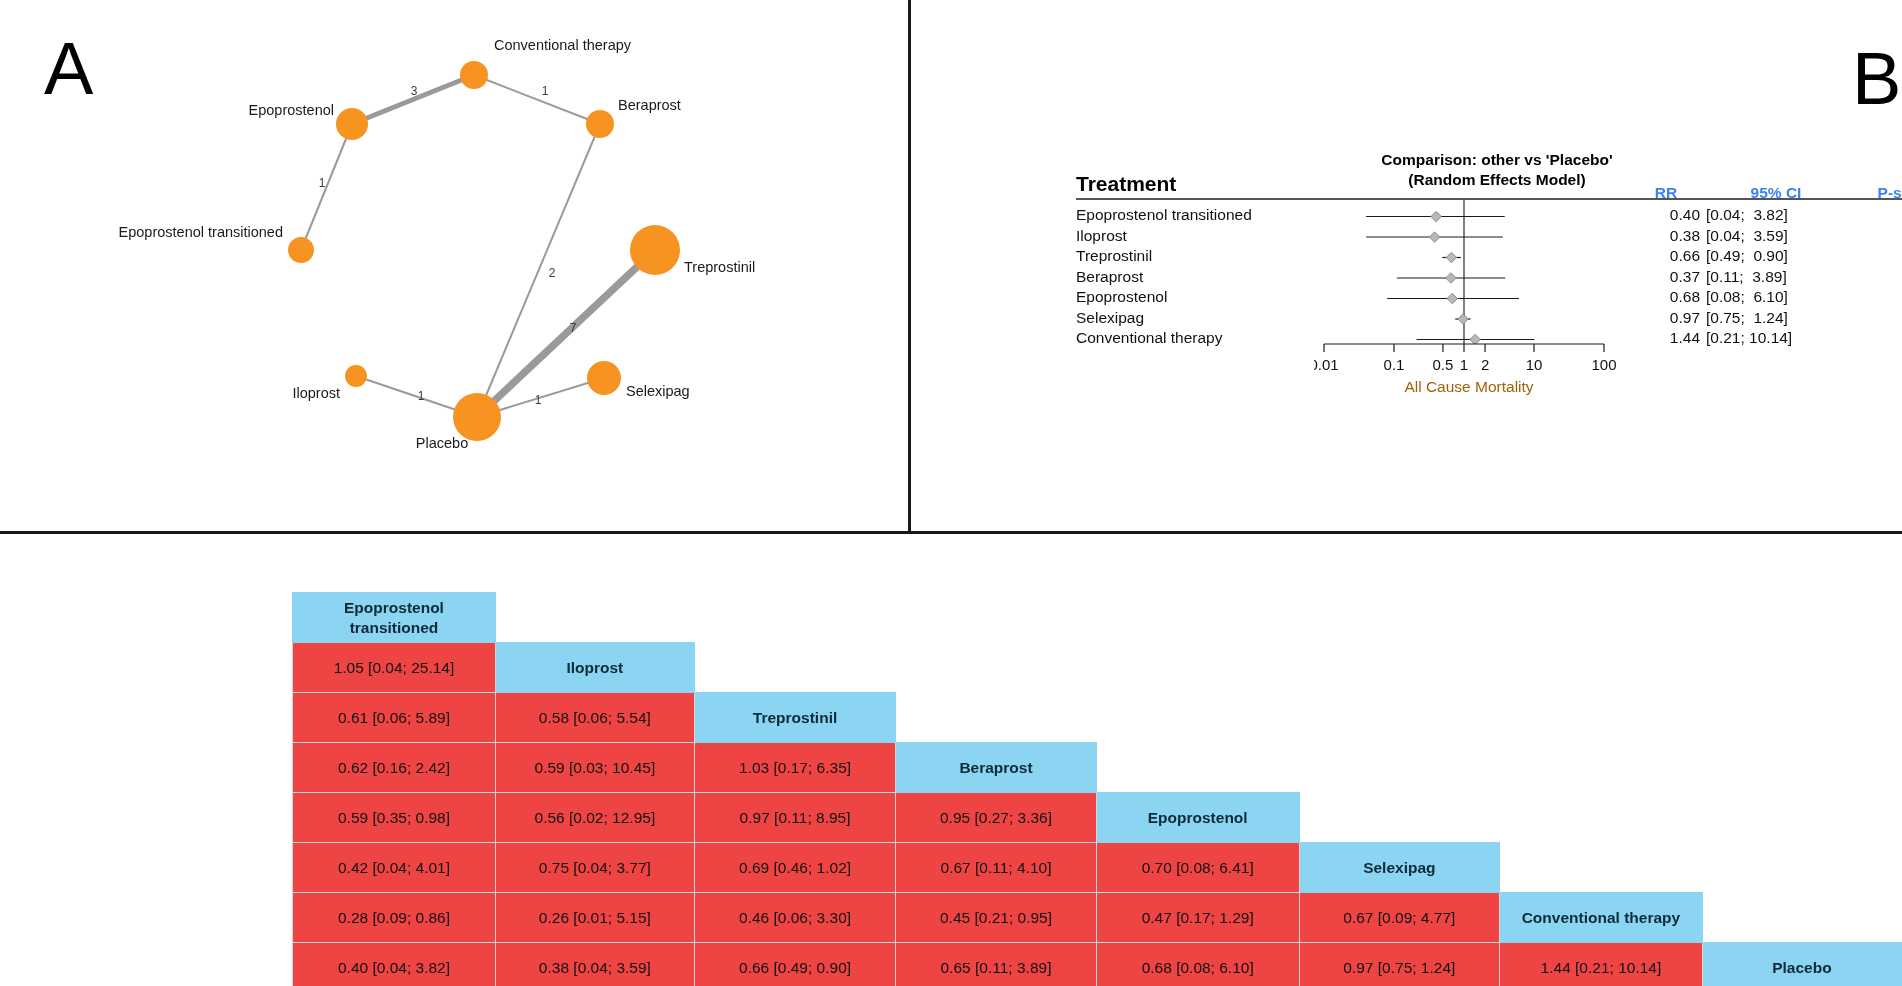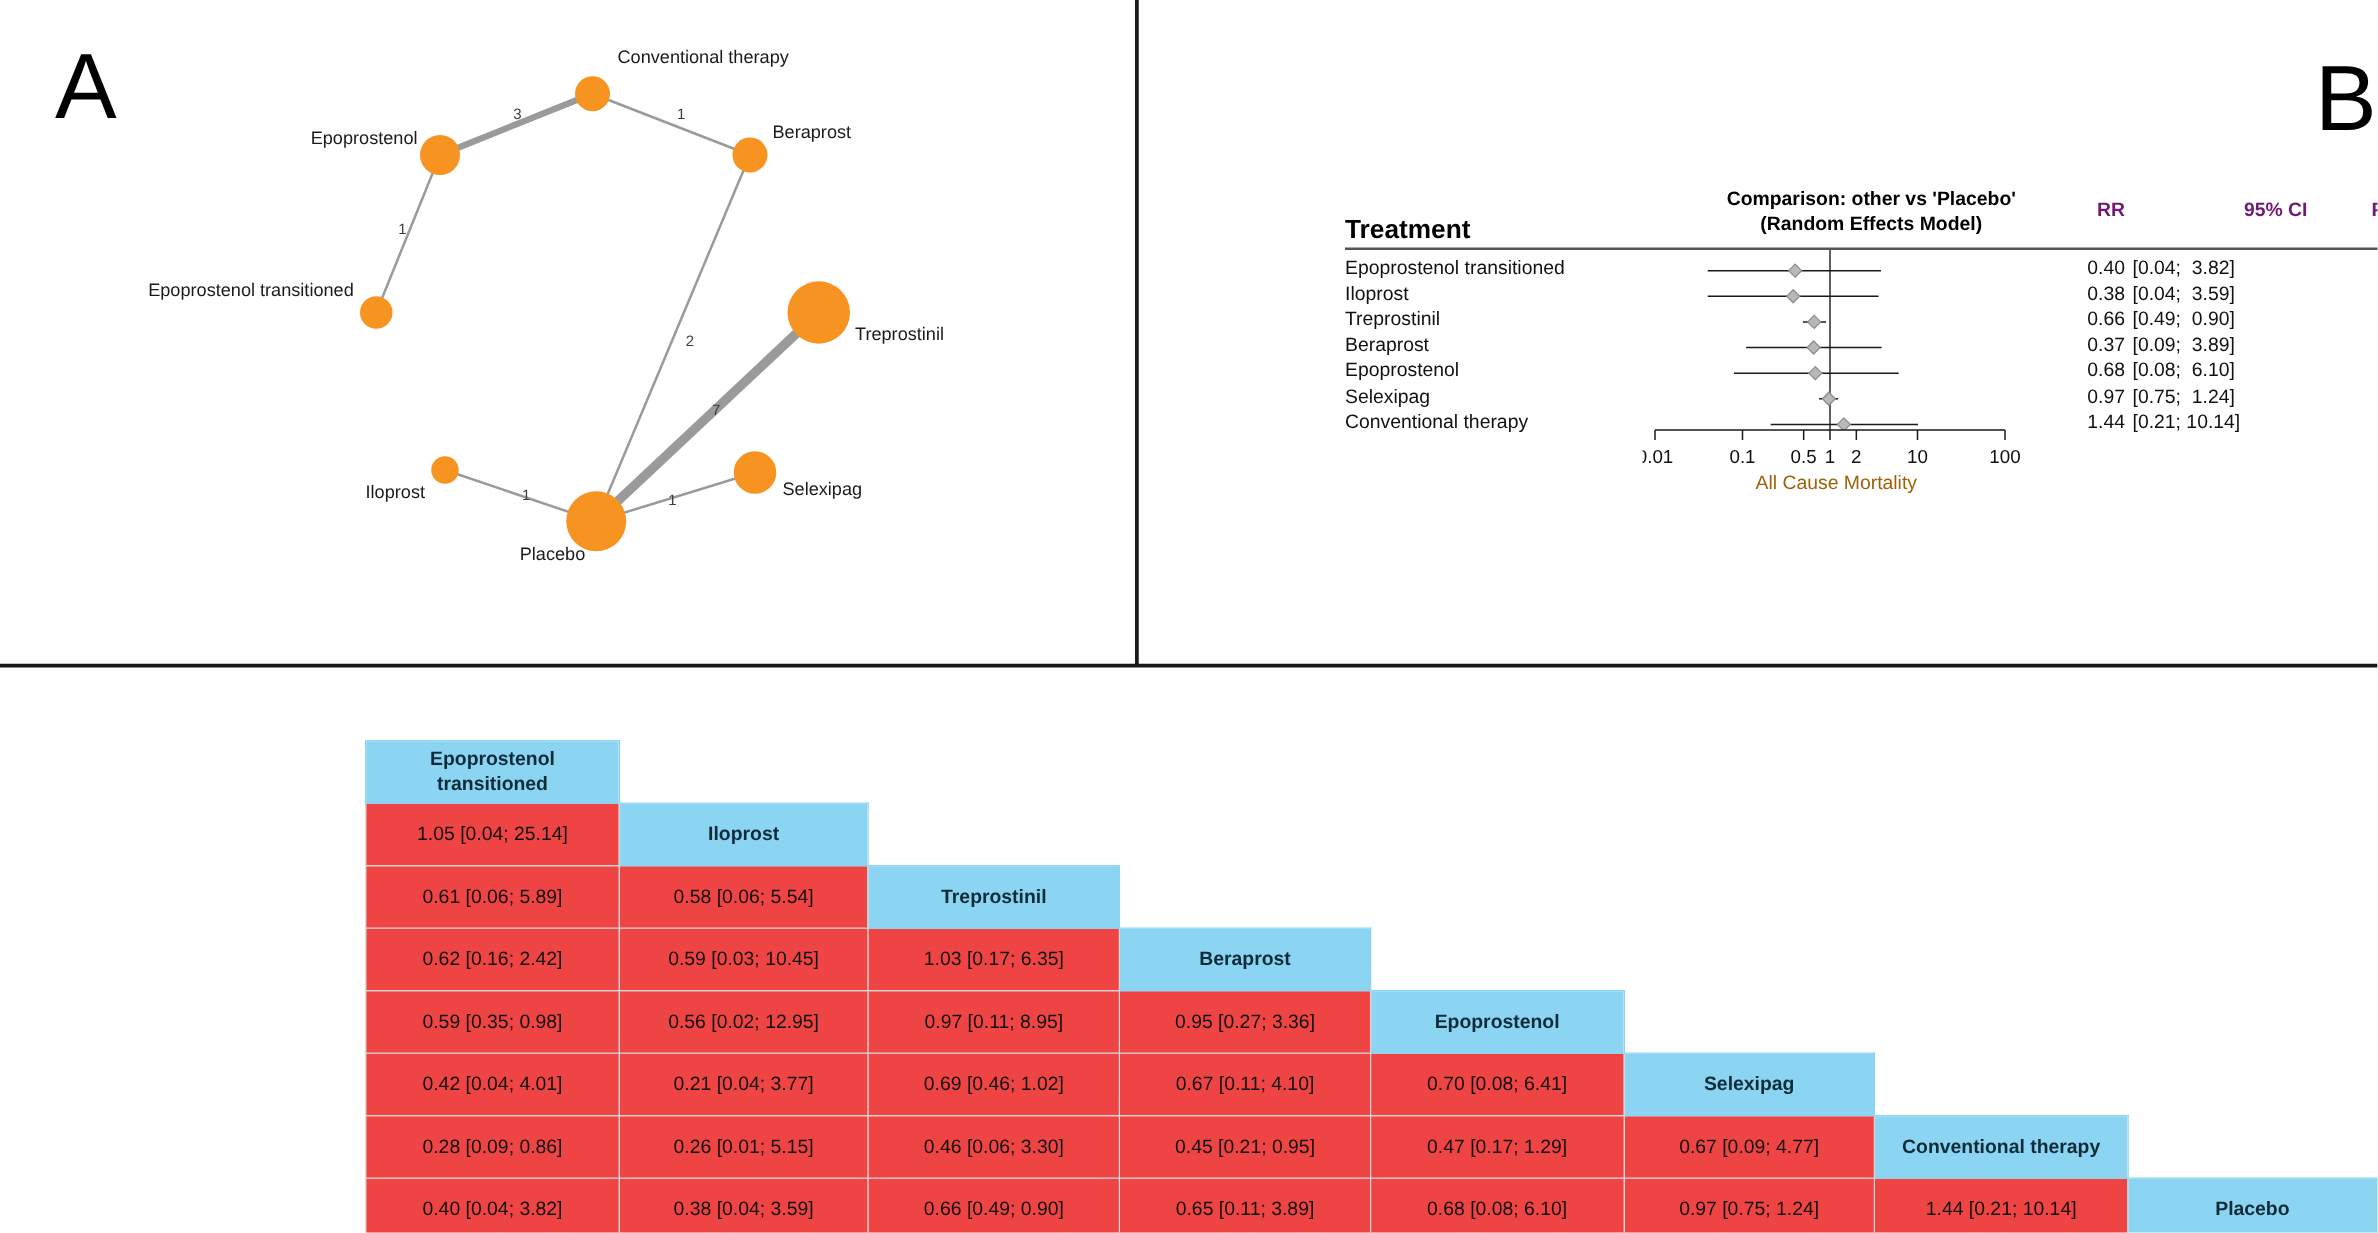--- a/index.html
+++ b/index.html
@@ -100,25 +100,25 @@
   #forest-head-treatment {
     position: absolute;
     left: 0px;
     top: 22px;
     font-size: 21px;
     font-weight: bold;
     color: #000;
   }
   .forest-head-col {
     position: absolute;
-    top: 10px;
+    top: 34px;
     font-size: 15.5px;
     font-weight: bold;
-    color: #701a75;
-    text-align: right;
+    color: #3b82f6;
+    text-align: center;
   }
   #forest-head-rr     { left: 556px; width: 68px; }
   #forest-head-ci     { left: 630px; width: 140px; }
   #forest-head-pscore { left: 782px; width: 96px; }
 
   #forest-rule {
     position: absolute;
     left: 0px;
     top: 48px;
     width: 878px;
@@ -305,21 +305,21 @@
           </div>
           <div class="forest-row">
             <span class="fr-treatment">Treprostinil</span>
             <span class="fr-rr">0.66</span>
             <span class="fr-ci">[0.49;  0.90]</span>
             <span class="fr-ps">0.63</span>
           </div>
           <div class="forest-row">
             <span class="fr-treatment">Beraprost</span>
             <span class="fr-rr">0.37</span>
-            <span class="fr-ci">[0.09;  3.89]</span>
+            <span class="fr-ci">[0.11;  3.89]</span>
             <span class="fr-ps">0.57</span>
           </div>
           <div class="forest-row">
             <span class="fr-treatment">Epoprostenol</span>
             <span class="fr-rr">0.68</span>
             <span class="fr-ci">[0.08;  6.10]</span>
             <span class="fr-ps">0.50</span>
           </div>
           <div class="forest-row">
             <span class="fr-treatment">Selexipag</span>
@@ -422,21 +422,21 @@
             <td class="tx-val">0.56 [0.02; 12.95]</td>
             <td class="tx-val">0.97 [0.11; 8.95]</td>
             <td class="tx-val">0.95 [0.27; 3.36]</td>
             <td class="tx-diag">Epoprostenol</td>
             <td class="tx-empty"></td>
             <td class="tx-empty"></td>
             <td class="tx-empty"></td>
           </tr>
           <tr>
             <td class="tx-val">0.42 [0.04; 4.01]</td>
-            <td class="tx-val">0.21 [0.04; 3.77]</td>
+            <td class="tx-val">0.75 [0.04; 3.77]</td>
             <td class="tx-val">0.69 [0.46; 1.02]</td>
             <td class="tx-val">0.67 [0.11; 4.10]</td>
             <td class="tx-val">0.70 [0.08; 6.41]</td>
             <td class="tx-diag">Selexipag</td>
             <td class="tx-empty"></td>
             <td class="tx-empty"></td>
           </tr>
           <tr>
             <td class="tx-val tx-bold">0.28 [0.09; 0.86]</td>
             <td class="tx-val">0.26 [0.01; 5.15]</td>

